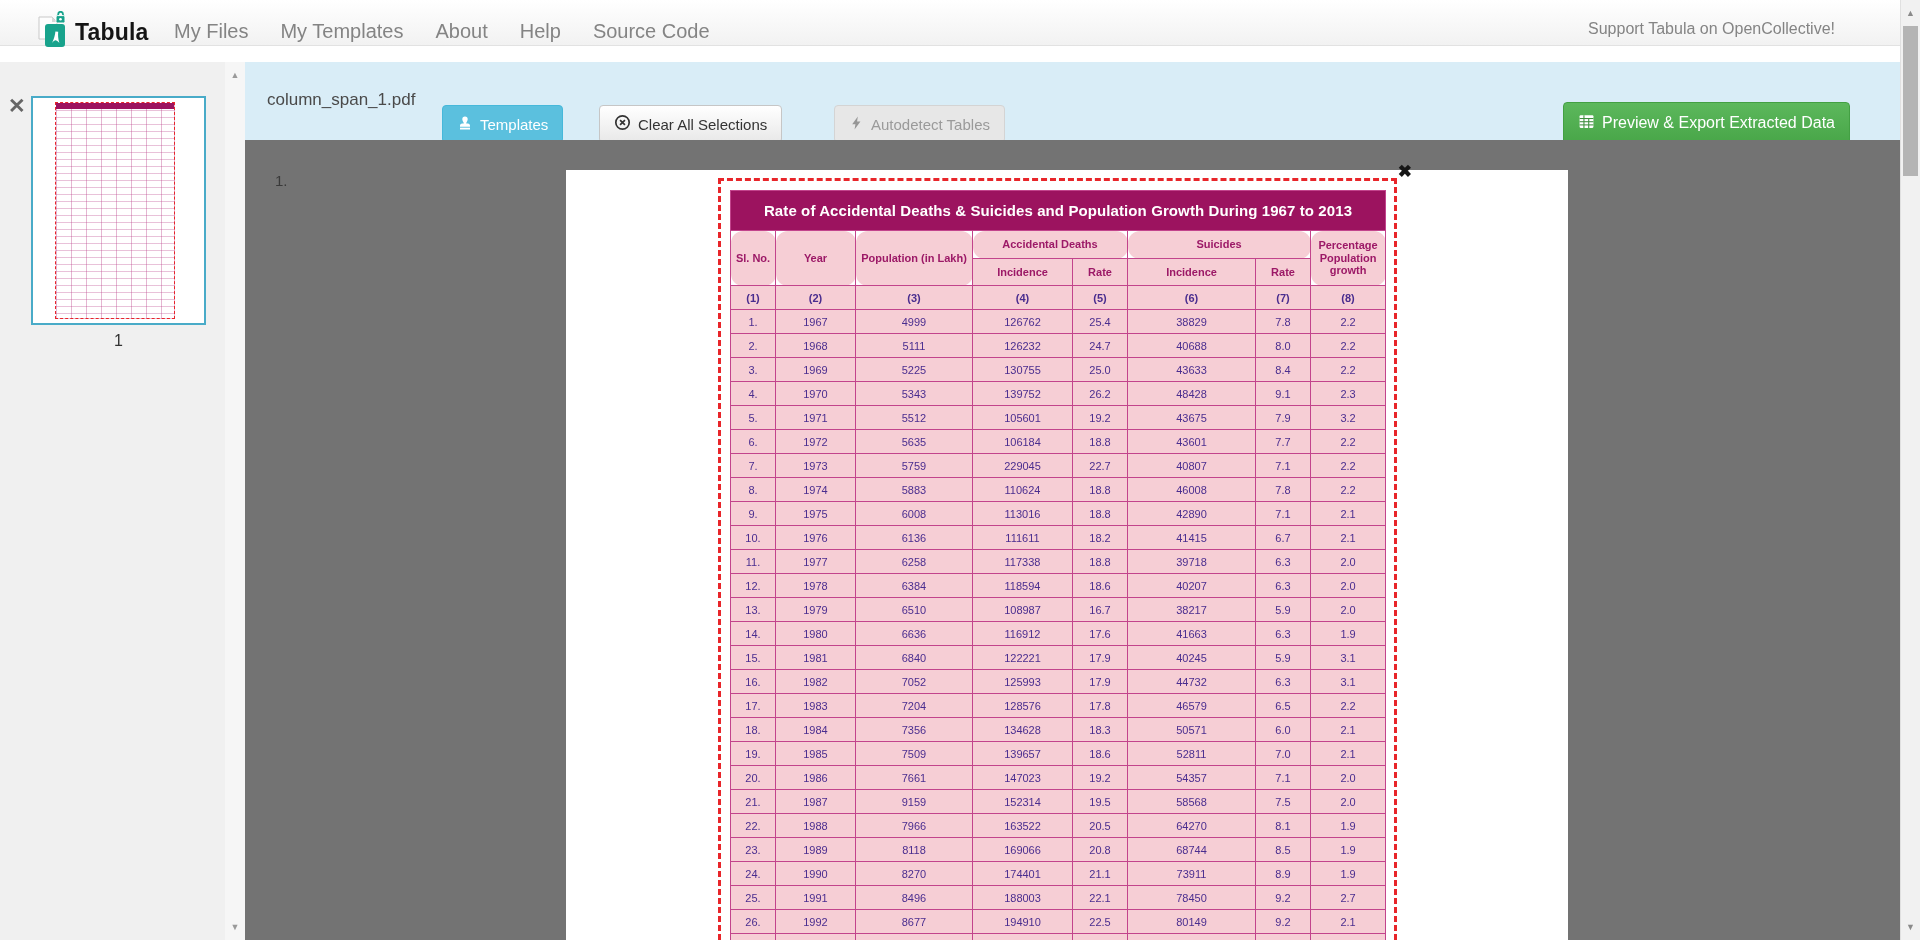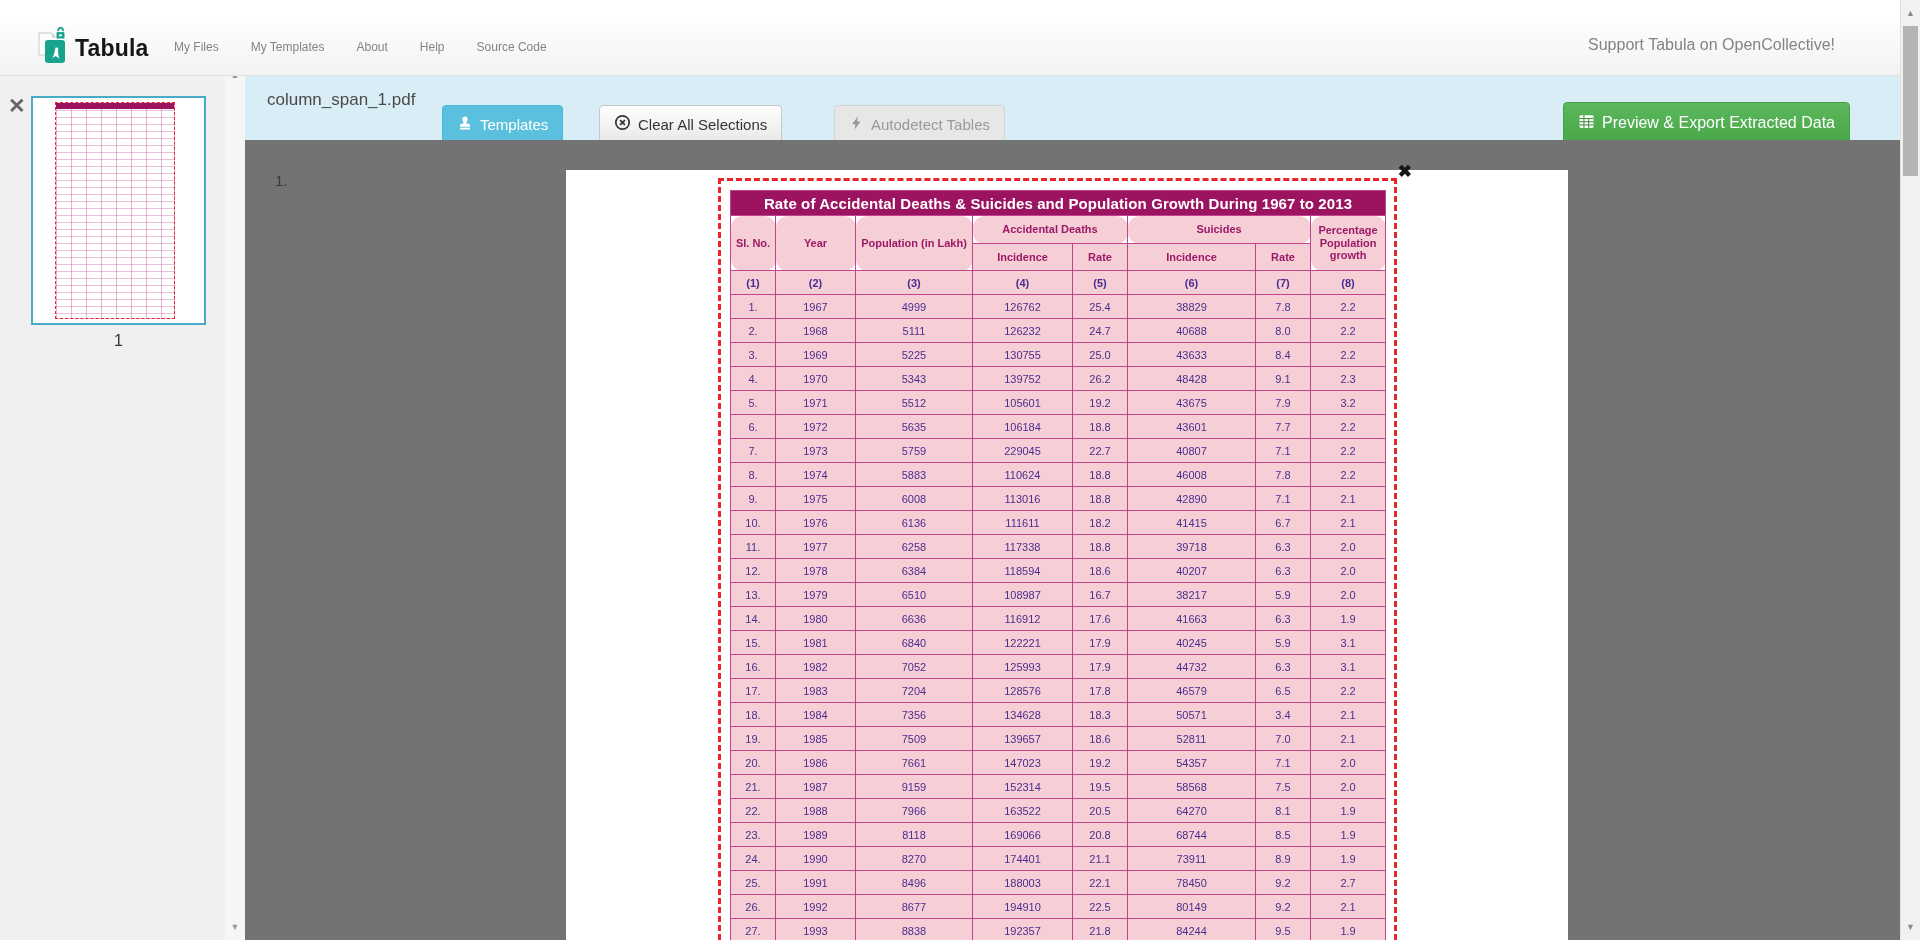--- a/index.html
+++ b/index.html
@@ -2,26 +2,26 @@
 <html><head>
 <meta charset="utf-8">
 <style>
   * { margin:0; padding:0; box-sizing:border-box; }
   html,body { width:1920px; height:940px; }
   body {
     position:relative; overflow:hidden; background:#fff;
     font-family:"Liberation Sans", sans-serif;
   }
   
-  .navbar { position:absolute; left:0; top:16px; width:1920px; height:60px;
+  .navbar { position:absolute; left:0; top:0; width:1920px; height:46px;
     background:linear-gradient(#ffffff,#f2f2f2); border-bottom:1px solid #e2e2e2; z-index:4;padding-left:32px; }
   .brand { position:absolute; left:38px; top:11px; display:flex; align-items:center; gap:9px; cursor:pointer; }
   .brand-title { font-size:23px; font-weight:bold; color:#151515; letter-spacing:.2px; }
   .nav-links { position:absolute; left:158px; top:0; height:62px; display:flex; align-items:center; }
-  .nav-links a { padding:0 16px; color:#848484; font-size:12px; text-decoration:none; cursor:pointer; }
+  .nav-links a { padding:0 16px; color:#848484; font-size:20px; text-decoration:none; cursor:pointer; }
   .support { position:absolute; right:85px; top:20px; color:#848484; font-size:16px; cursor:pointer; }
 
   
   .sidebar { position:absolute; left:0; top:62px; width:245px; bottom:0; background:#f0f0f0; }
   .side-scroll { position:absolute; right:0; top:0; bottom:0; width:20px; background:#f6f6f6; }
   .scroll-arrow { position:absolute; left:0; width:20px; text-align:center; font-size:9px; color:#9a9a9a; cursor:pointer; }
   .s-up { top:8px; } .s-down { bottom:8px; }
   .thumb-close { position:absolute; left:8px; top:32px; font-size:21px; font-weight:bold; color:#666; cursor:pointer; }
   .thumbnail { position:absolute; left:31px; top:34px; width:175px; height:229px; background:#fff;
     border:2px solid #49abc8; cursor:pointer; }
@@ -53,21 +53,21 @@
   .pdf-page { position:absolute; left:321px; top:30px; width:1002px; height:1000px; background:#fff; }
   .selection { position:absolute; left:152px; top:8px; width:679px; height:960px;
     border:3px dashed #e8252a; z-index:3; cursor:move; }
   .sel-close { position:absolute; top:-20px; right:-18px; color:#161616; font-size:17px; font-weight:bold; cursor:pointer; }
 
   
   .pdf-table { position:absolute; left:164px; top:20px; width:655px;
     border-collapse:collapse; table-layout:fixed; }
   .pdf-table th, .pdf-table td { border:1px solid #c2448c; text-align:center; vertical-align:middle;
     overflow:hidden; padding:0 2px; }
-  .t-title th { background:#9c135f; color:#fff; font-size:15px; font-weight:bold; height:25px; letter-spacing:.1px; }
+  .t-title th { background:#9c135f; color:#fff; font-size:15px; font-weight:bold; height:40px; letter-spacing:.1px; }
   .t-head th { background:#f6ced5; color:#9c1967; font-size:11px; font-weight:bold; line-height:1.18; }
   .row-group th { height:28px;border-radius:12px; }
   .row-sub th { height:27px; }
   .colnums td { height:24px; background:#f6ced5; color:#9c1967; font-size:10.5px; font-weight:bold; }
   .t-body td { height:24px; background:#f6ced5; color:#4a2d8f; font-size:11px; }
 
   
   .v-scroll { position:absolute; right:0; top:0; width:20px; height:940px; background:#f1f1f1;
     border-left:1px solid #e0e0e0; z-index:9; }
   .v-scroll .scroll-arrow { left:0; width:19px; color:#8a8a8a; }
@@ -382,21 +382,21 @@
             <td>6.5</td>
             <td>2.2</td>
           </tr>
           <tr>
             <td>18.</td>
             <td>1984</td>
             <td>7356</td>
             <td>134628</td>
             <td>18.3</td>
             <td>50571</td>
-            <td>3.4</td>
+            <td>6.0</td>
             <td>2.1</td>
           </tr>
           <tr>
             <td>19.</td>
             <td>1985</td>
             <td>7509</td>
             <td>139657</td>
             <td>18.6</td>
             <td>52811</td>
             <td>7.0</td>

